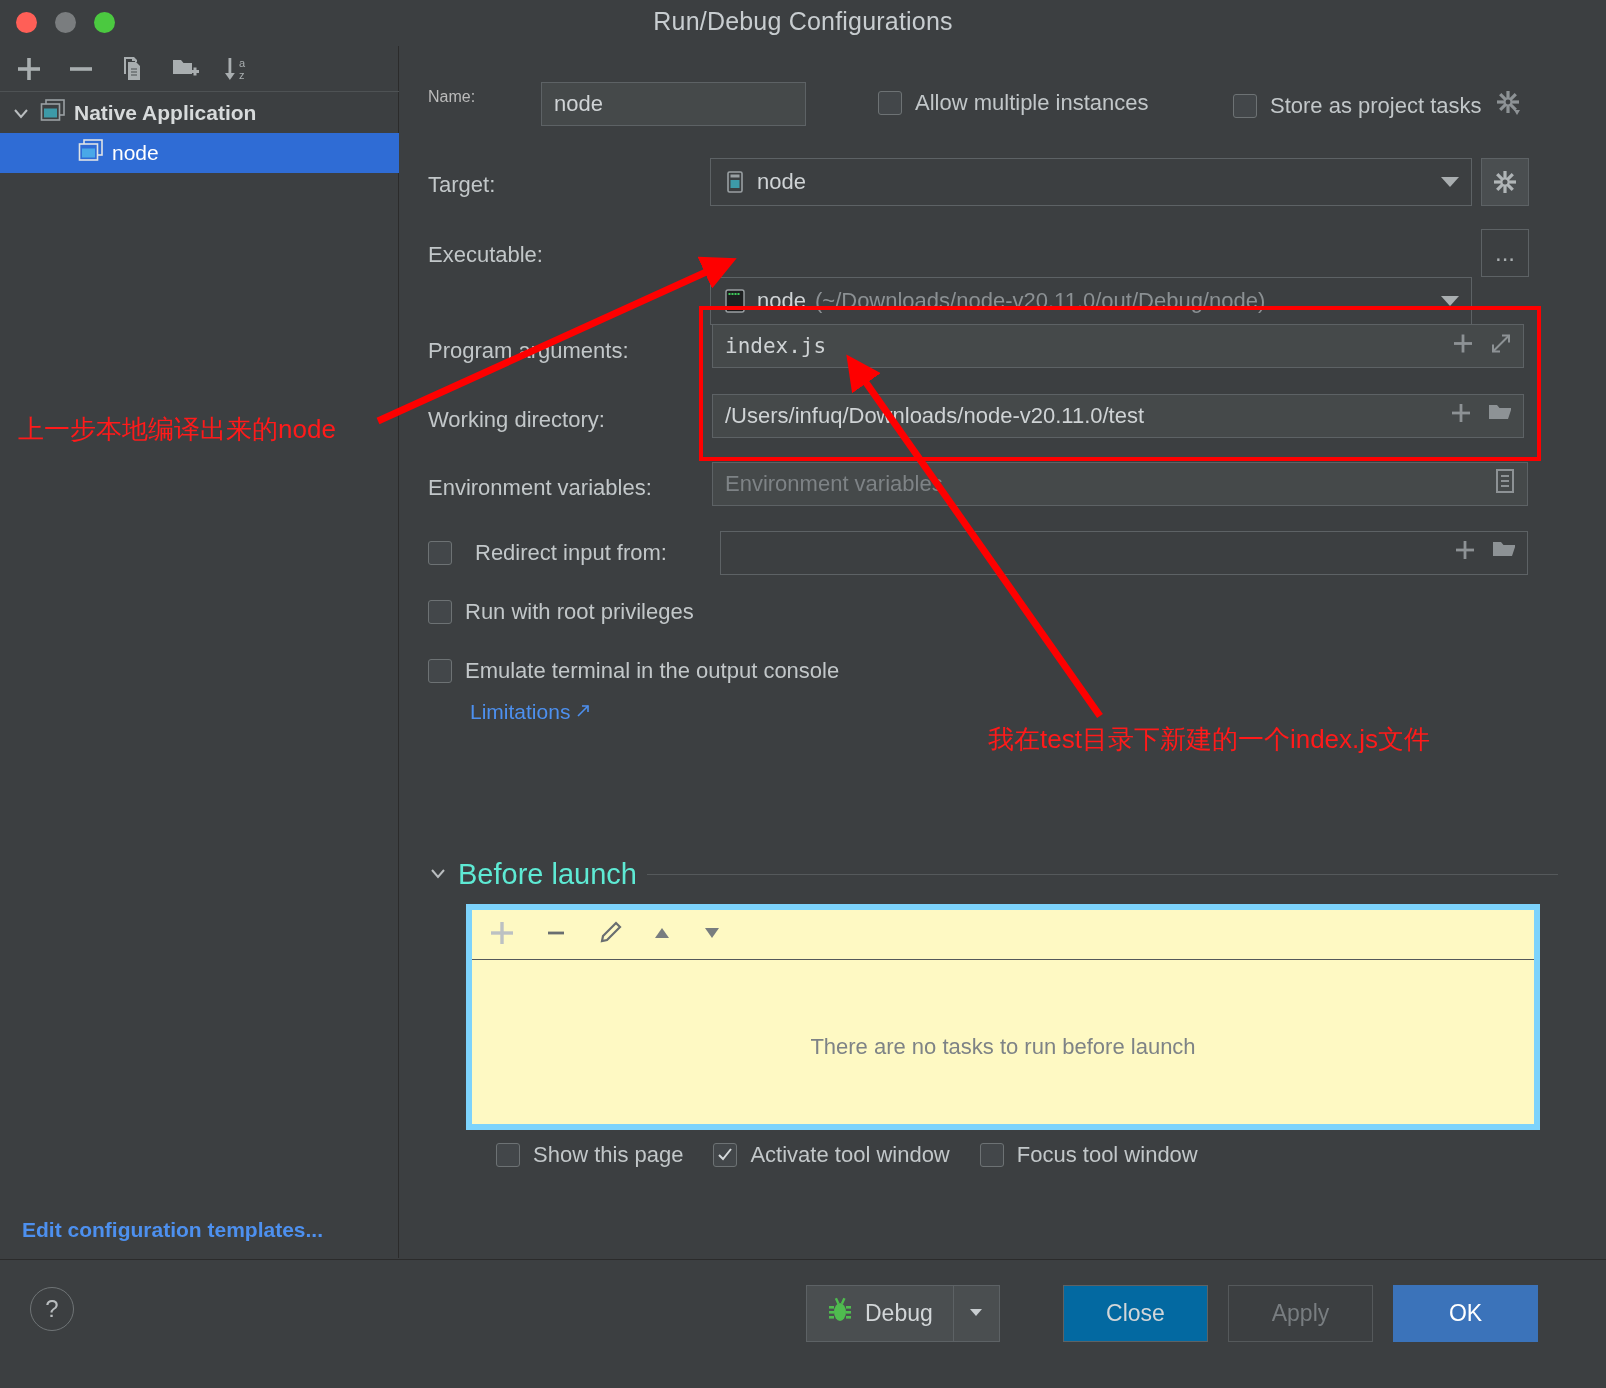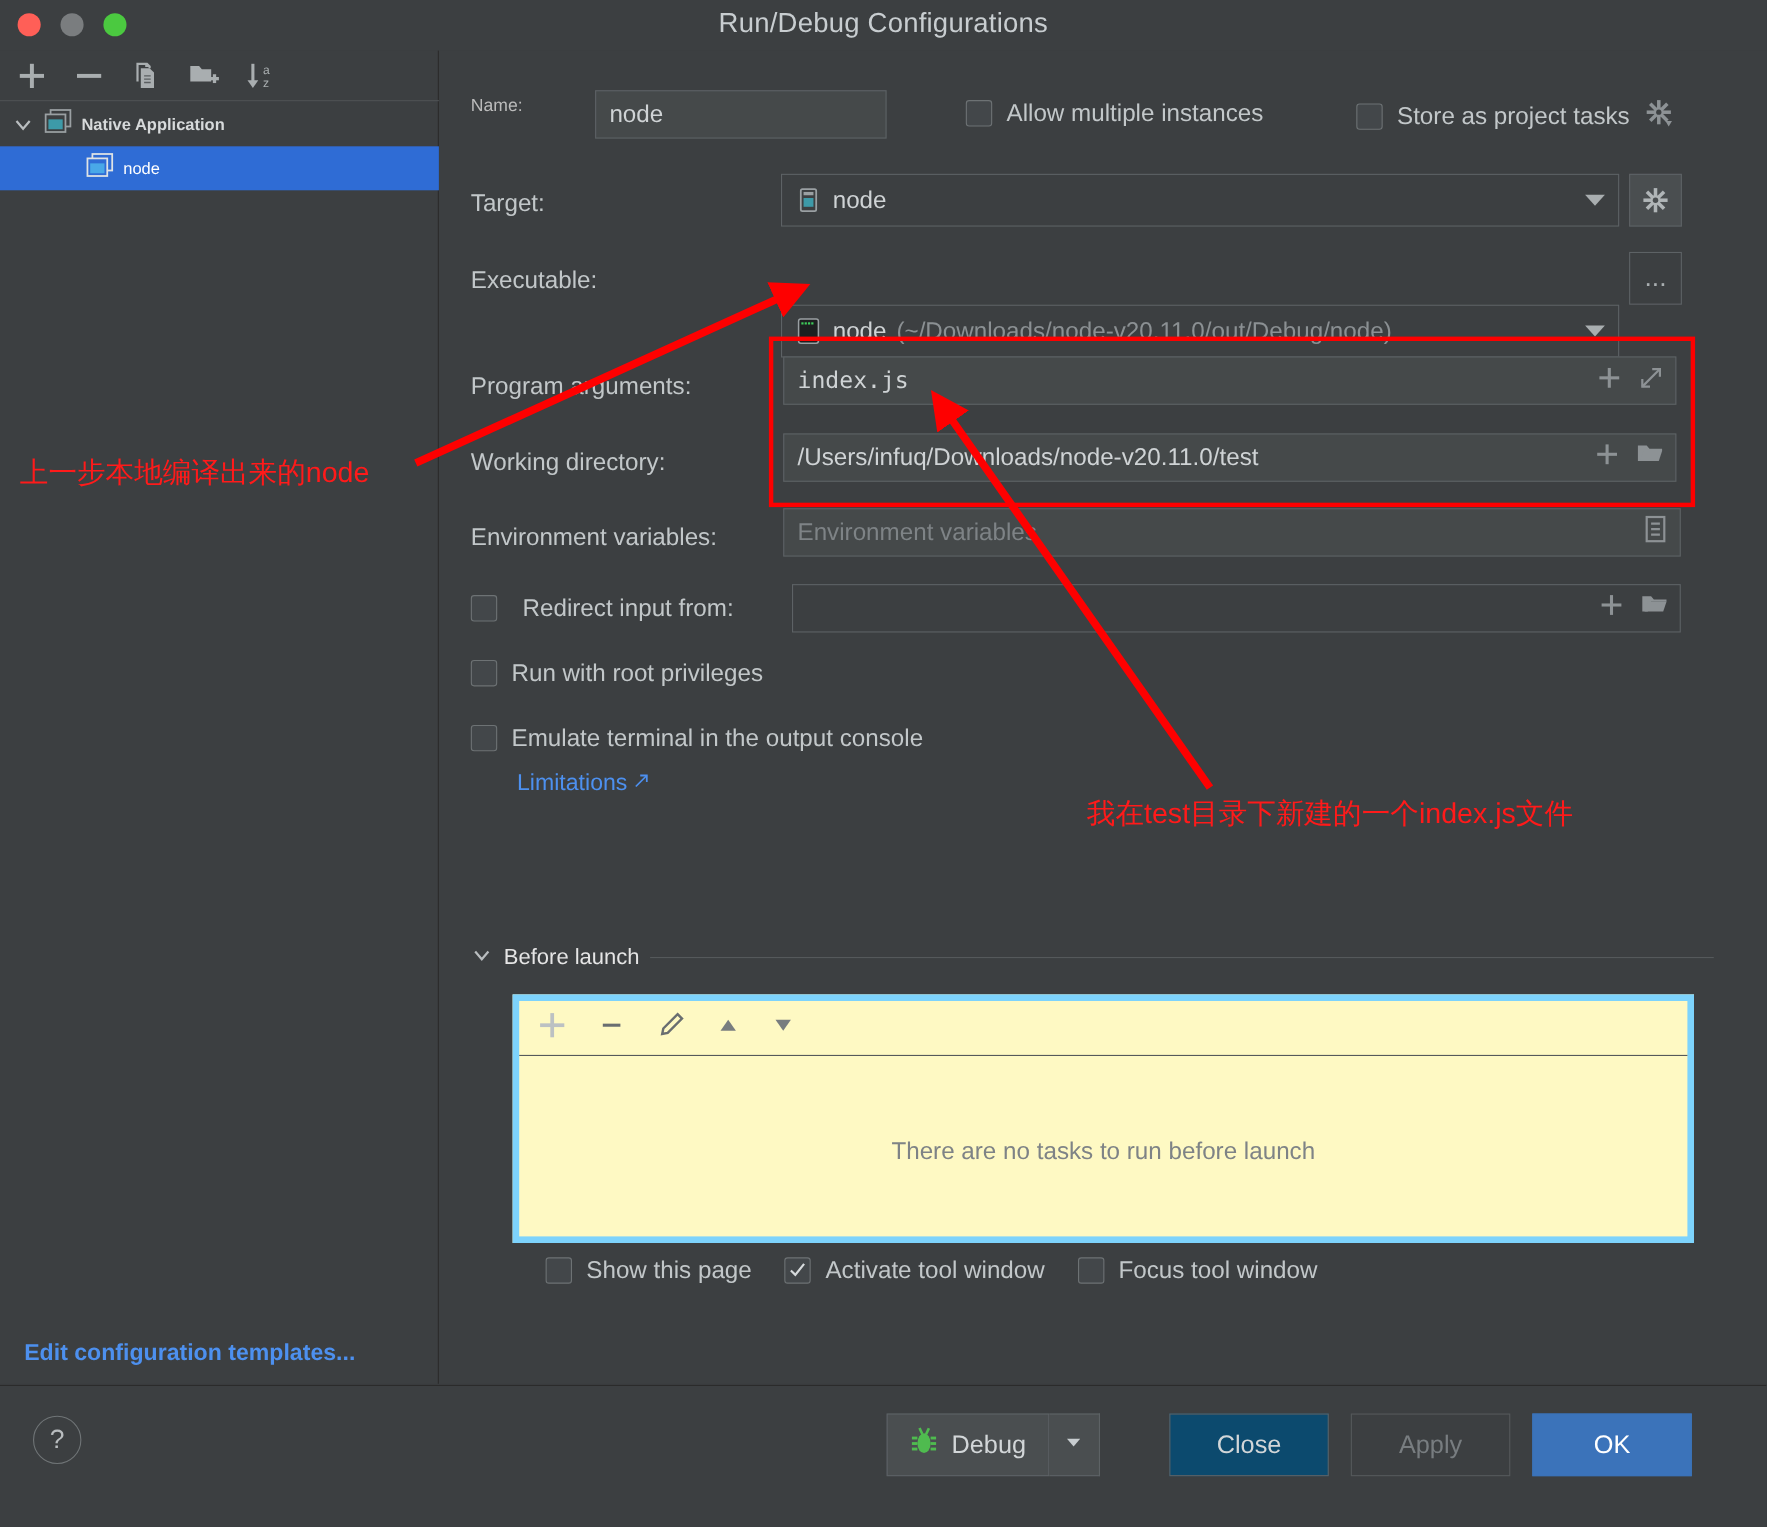--- a/index.html
+++ b/index.html
@@ -35,21 +35,21 @@
   }
   .lp-toolbar {
     position:absolute; left:0; top:0; width:399px; height:46px;
     border-bottom:1px solid #4e5254;
     display:flex; align-items:center; padding-left:12px; gap:18px;
   }
   .tb-btn { width:34px; height:34px; display:flex; align-items:center; justify-content:center; cursor:default; }
   .tb-btn svg { display:block; }
 
   .tree { position:absolute; left:0; top:47px; width:399px; }
-  .tree-row { height:40px; display:flex; align-items:center; padding-left:10px; gap:8px; font-size:15px; }
+  .tree-row { height:40px; display:flex; align-items:center; padding-left:10px; gap:8px; font-size:21px; }
   .tree-row.group { color:#d7dadb; font-weight:bold; padding-left:10px; }
   .tree-row.child { background:#2f6cd5; color:#ffffff; padding-left:78px; font-weight:normal; }
   .chev { width:22px; height:22px; display:inline-block; }
   .edit-templates {
     position:absolute; left:22px; top:1172px; font-size:21px; color:#4d90ef; cursor:pointer;font-weight:bold;
   }
 
   
   .rightpane { position:absolute; left:400px; top:46px; width:1430px; height:1212px; background:#3c3f41; }
 
@@ -90,40 +90,40 @@
     border-radius:3px; display:inline-flex; align-items:center; justify-content:center;
     flex:0 0 auto;
   }
   .cbx svg { display:block; }
   .cbrow { display:flex; align-items:center; gap:13px; font-size:22px; color:#c2c7c9; }
 
   .link { color:#4d90ef; font-size:21px; }
 
   
   .bl-header { position:absolute; left:28px; top:812px; display:flex; align-items:center; gap:10px; width:1130px; }
-  .bl-title { font-size:20px; color:#e5e5e5; white-space:nowrap; }
+  .bl-title { font-size:29px; color:#5eead4; white-space:nowrap; }
   .bl-line { flex:1; height:1px; background:#55595b; }
   .bl-box { position:absolute; left:66px; top:858px; width:1074px; height:226px; border:6px solid #7dd3fc; background:#fef9c3; }
   .bl-toolbar { height:50px; border-bottom:1px solid #55595b; display:flex; align-items:center; gap:26px; padding-left:16px; }
   .bl-empty { height:174px; display:flex; align-items:center; justify-content:center; font-size:22px; color:#7e8386; }
 
   .bottom-checks { position:absolute; left:96px; top:1096px; display:flex; align-items:center; gap:30px; }
 
   
   .footer {
     position:absolute; left:0; top:1259px; width:1606px; height:129px;
     background:#3c3f41; border-top:1px solid #2b2b2b;
   }
   .helpbtn {
     position:absolute; left:30px; top:27px; width:44px; height:44px; border-radius:50%;
     border:1px solid #6f7476; color:#b9bdbf; display:flex; align-items:center; justify-content:center;
     font-size:24px;
   }
   .btn {
-    height:57px; border:1px solid #5d6265; background:#0c4a6e; color:#d2d6d8;
+    height:57px; border:1px solid #5d6265; background:#0369a1; color:#d2d6d8;
     font-size:23px; display:flex; align-items:center; justify-content:center; padding:0 22px;
   }
   .btn.primary { background:#3b73ba; border-color:#3b73ba; color:#ffffff; }
   .btn.disabled { color:#787d80; background:#42464800; border-color:#55595b; }
 
   .debug-split { position:absolute; left:806px; top:25px; display:flex; }
   .debug-main { height:57px; border:1px solid #5d6265; background:#4a4e50; display:flex; align-items:center; gap:12px; padding:0 20px; color:#d2d6d8; font-size:23px; }
   .debug-caret { height:57px; width:46px; border:1px solid #5d6265; border-left:none; background:#4a4e50; display:flex; align-items:center; justify-content:center; }
 
   

